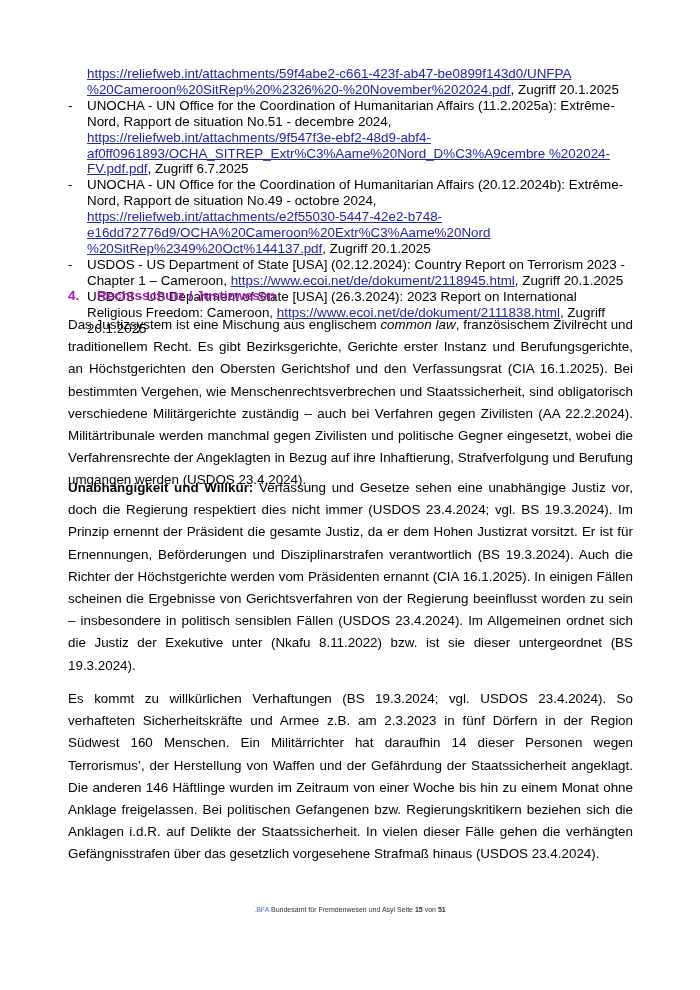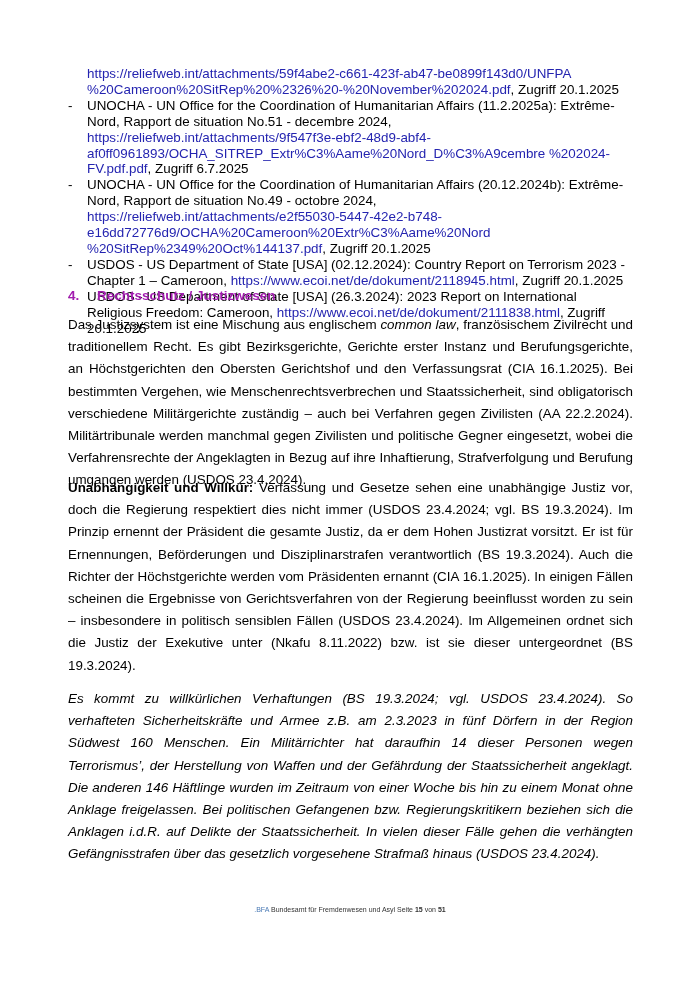--- a/index.html
+++ b/index.html
@@ -1,27 +1,27 @@
 <!DOCTYPE html>
 <html><head>
   <meta charset="utf-8">
   <style>
     html, body { margin: 0; padding: 0; background: #ffffff; }
     body { width: 700px; height: 990px; position: relative; overflow: hidden; font-family: "Liberation Sans", sans-serif; color: #000; }
     .refs { position: absolute; left: 68px; top: 66px; width: 560px; font-size: 13.4px; line-height: 15.9px; }
     .ref { position: relative; padding-left: 19px; }
     .ref .dash { position: absolute; left: 0; top: 0; }
     .ref.cont { padding-left: 19px; }
-    a.link { color: #1a0dab; color: #2424b0; }
+    a.link { color: #1a0dab; color: #2424b0; text-decoration: underline; }
     .heading { position: absolute; left: 68px; top: 288px; font-size: 13.5px; font-weight: bold; color: #a21caf; }
     .heading .num { display: inline-block; width: 29px; }
     .para { position: absolute; left: 68px; width: 565px; font-size: 13.4px; line-height: 22.2px; text-align: justify; }
     .p1 { top: 314px; }
     .p2 { top: 477px; }
-    .p3 { top: 688px; font-style: italic; }
+    .p3 { top: 688px; }
     .footer { position: absolute; left: 0; width: 700px; top: 906px; text-align: center; font-size: 7px; color: #333; }
     .footer .brand { color: #4a7ab5; }
   </style>
 </head>
 <body>
 
 <div class="refs">
   <div class="ref cont">
     <a class="link">https://reliefweb.int/attachments/59f4abe2-c661-423f-ab47-be0899f143d0/UNFPA %20Cameroon%20SitRep%20%2326%20-%20November%202024.pdf</a><span>, Zugriff 20.1.2025</span>
   </div>

